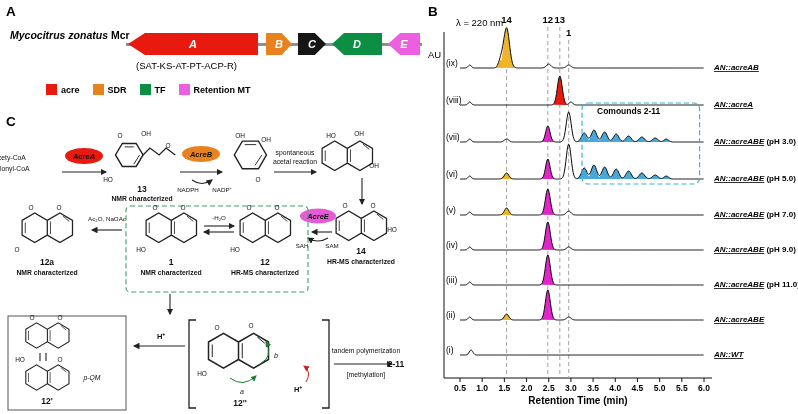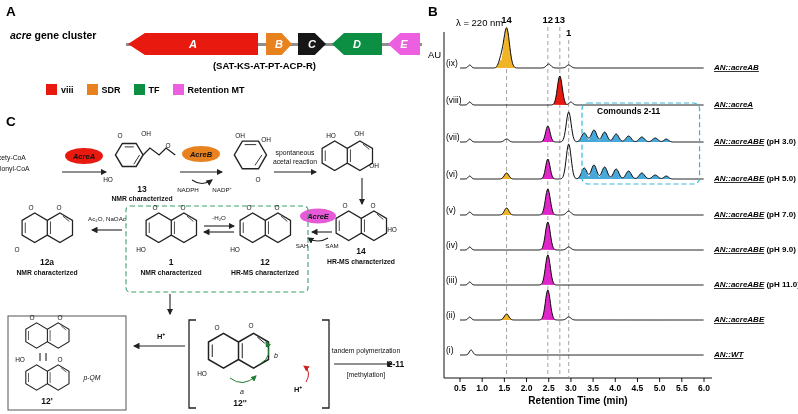--- a/index.html
+++ b/index.html
@@ -8,21 +8,21 @@
   
   .cluster-title{position:absolute;left:10px;top:28px;font-size:10.5px;font-weight:bold;line-height:15px;white-space:nowrap}
   .cluster-track{position:absolute;left:126px;top:30px;width:298px;height:28px}
   .track-line{position:absolute;left:0;right:2px;top:13px;height:2.5px;background:#8f8f8f}
   .gene{position:absolute;top:3px;height:22px;display:flex;align-items:center;justify-content:center;color:#fff;font-weight:bold;font-style:italic;font-size:11px}
   .gene-a{left:2px;width:130px;background:#e8190f;clip-path:polygon(0 50%,13% 0,100% 0,100% 100%,13% 100%)}
   .gene-b{left:140px;width:26px;background:#e8821e;clip-path:polygon(0 0,60% 0,100% 50%,60% 100%,0 100%)}
   .gene-c{left:172px;width:28px;background:#161616;clip-path:polygon(0 0,60% 0,100% 50%,60% 100%,0 100%)}
   .gene-d{left:206px;width:50px;background:#0c8f43;clip-path:polygon(0 50%,24% 0,100% 0,100% 100%,24% 100%)}
   .gene-e{left:262px;width:32px;background:#ec5fe0;clip-path:polygon(0 50%,38% 0,100% 0,100% 100%,38% 100%)}
-  .domains{position:absolute;left:136px;top:60px;width:180px;text-align:right;font-weight:bold;font-size:9.5px}
+  .domains{position:absolute;left:136px;top:60px;width:180px;text-align:left;font-weight:normal;font-size:9.5px}
   .legend{position:absolute;left:46px;top:84px;display:flex;gap:13px;align-items:center;font-size:9px;font-weight:bold;white-space:nowrap}
   .leg-item{display:flex;align-items:center}
   .sw{width:11px;height:11px;display:inline-block;margin-right:4px}
   
   #panelb-svg{position:absolute;left:426px;top:6px}
   #panelb-svg text{font-family:"Liberation Sans",sans-serif;fill:#000}
   .ax{stroke:#111;stroke-width:1}
   .trace{stroke:#0a0a0a;stroke-width:1;fill:none;stroke-linejoin:round}
   .guide{stroke:#999;stroke-width:0.9;stroke-dasharray:4 3}
   .tick-label{font-size:8.5px;font-weight:bold;text-anchor:middle}
@@ -60,21 +60,21 @@
   .hplus.red{fill:#cc2020}
 </style>
 </head>
 <body>
 
 <div class="fig">
 
   <div>
     <div class="plabel" style="left:6px;top:4px">A</div>
     <div class="cluster-title">
-      <div><i>acre</i><span> gene cluster</span></div>
+      <div><i>Mycocitrus zonatus</i><span> Mcr</span></div>
     </div>
     <div class="cluster-track">
       <div class="track-line"></div>
       <div class="gene gene-a">
           <span>A</span>
         </div>
       <div class="gene gene-b">
           <span>B</span>
         </div>
       <div class="gene gene-c">
@@ -84,21 +84,21 @@
           <span>D</span>
         </div>
       <div class="gene gene-e">
           <span>E</span>
         </div>
     </div>
     <div class="domains">(SAT-KS-AT-PT-ACP-R)</div>
     <div class="legend">
       <div class="leg-item">
           <span class="sw" style="background:#e8190f"></span>
-          <span>viii</span>
+          <span>acre</span>
         </div>
       <div class="leg-item">
           <span class="sw" style="background:#e8821e"></span>
           <span>SDR</span>
         </div>
       <div class="leg-item">
           <span class="sw" style="background:#0c8f43"></span>
           <span>TF</span>
         </div>
       <div class="leg-item">

